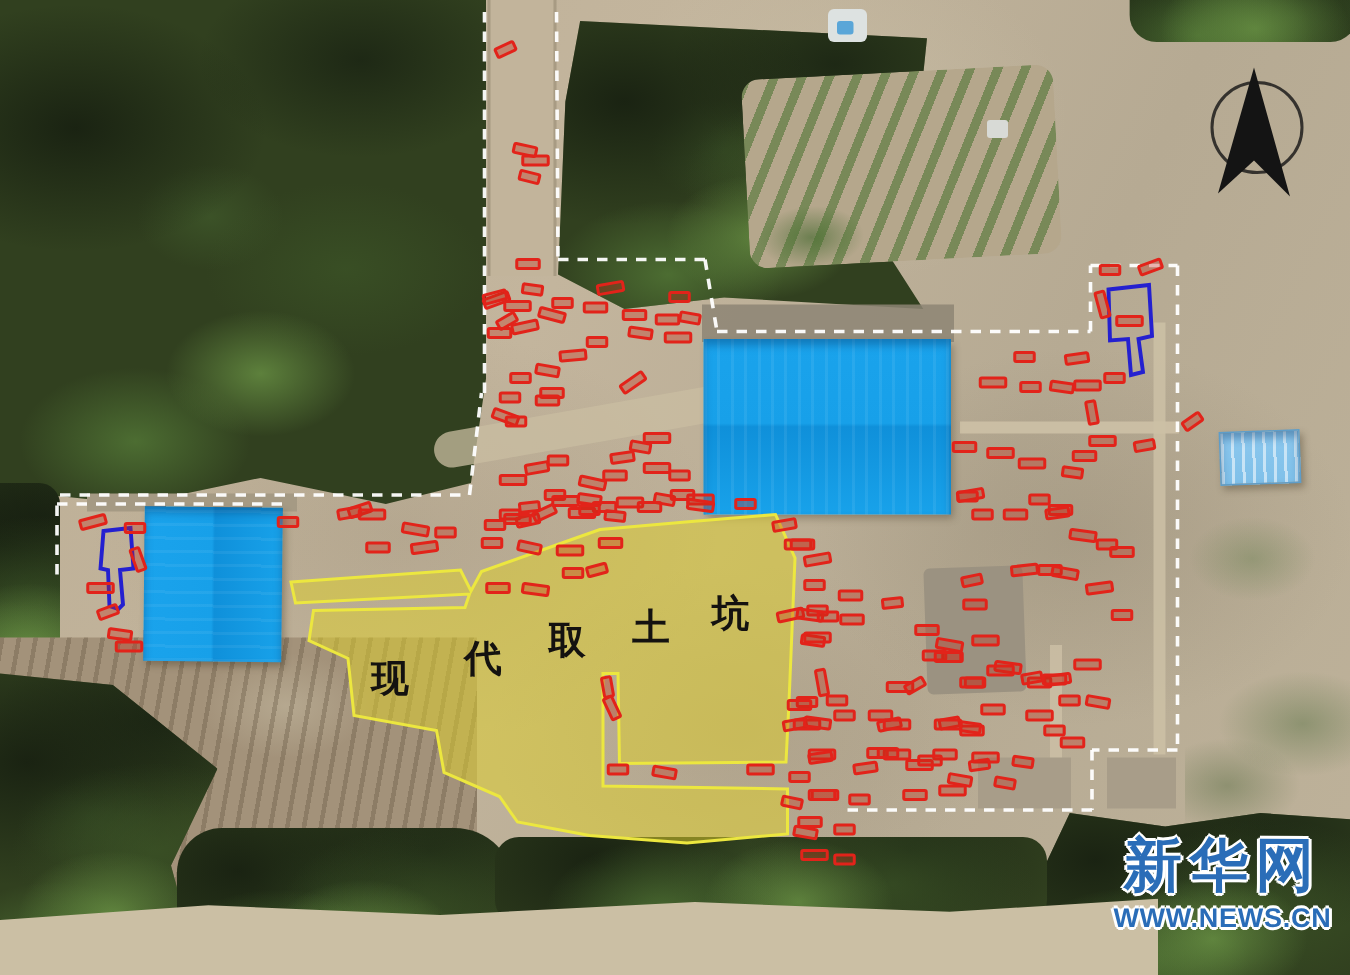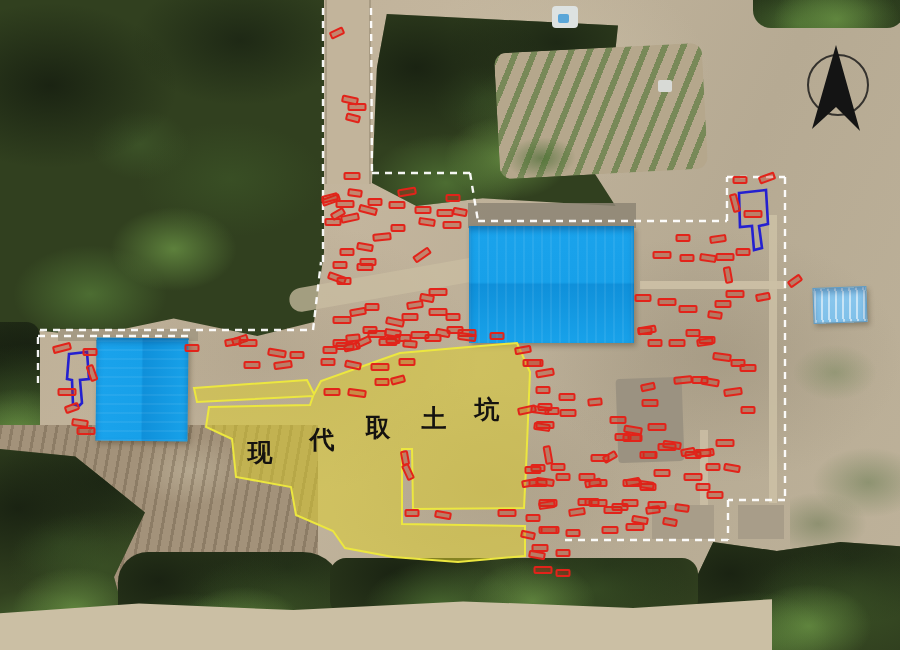--- a/index.html
+++ b/index.html
@@ -324,13 +324,17 @@
       <div class="tomb" style="left: 795px; top: 281px; width: 15px; height: 8px; transform: translate(-50%, -50%) rotate(-35deg); border-color: rgb(226, 35, 26);"></div>
     </div>
   <div id="labels">
       <span class="pitchar" style="left: 260px; top: 452px;">现</span>
       <span class="pitchar" style="left: 322px; top: 439px;">代</span>
       <span class="pitchar" style="left: 378px; top: 427px;">取</span>
       <span class="pitchar" style="left: 434px; top: 418px;">土</span>
       <span class="pitchar" style="left: 487px; top: 409px;">坑</span>
     </div>
 
+  <div id="logo">
+    <span class="brand outline-w">新华网</span>
+    <span class="url outline-w">WWW.NEWS.CN</span>
+  </div>
 </div>
 
 </body></html>

